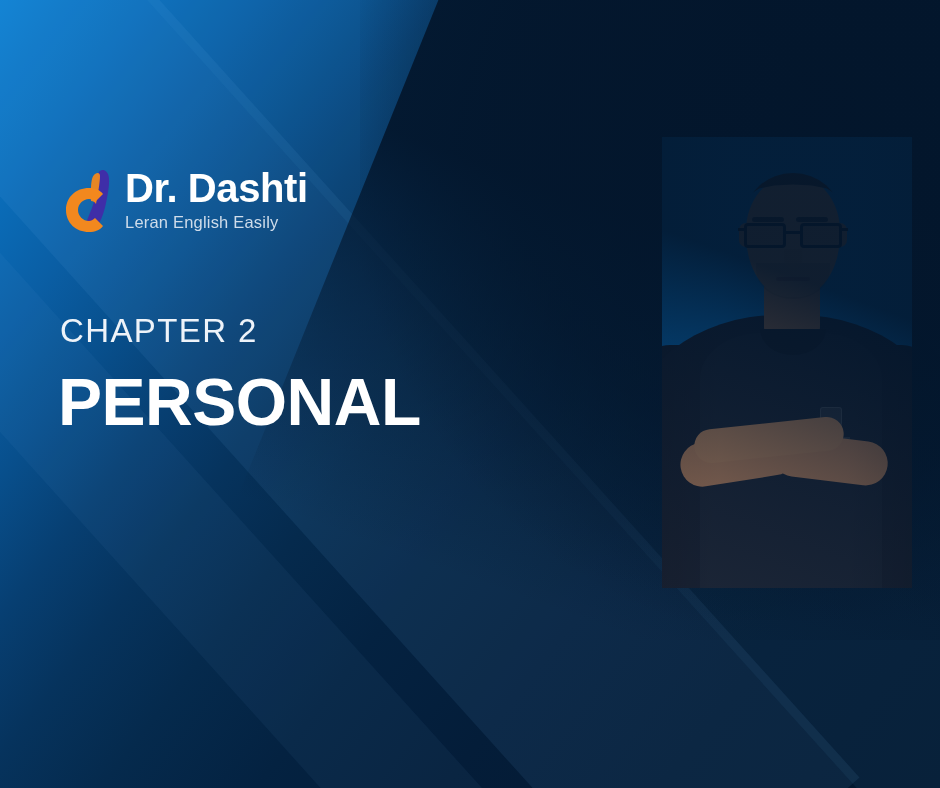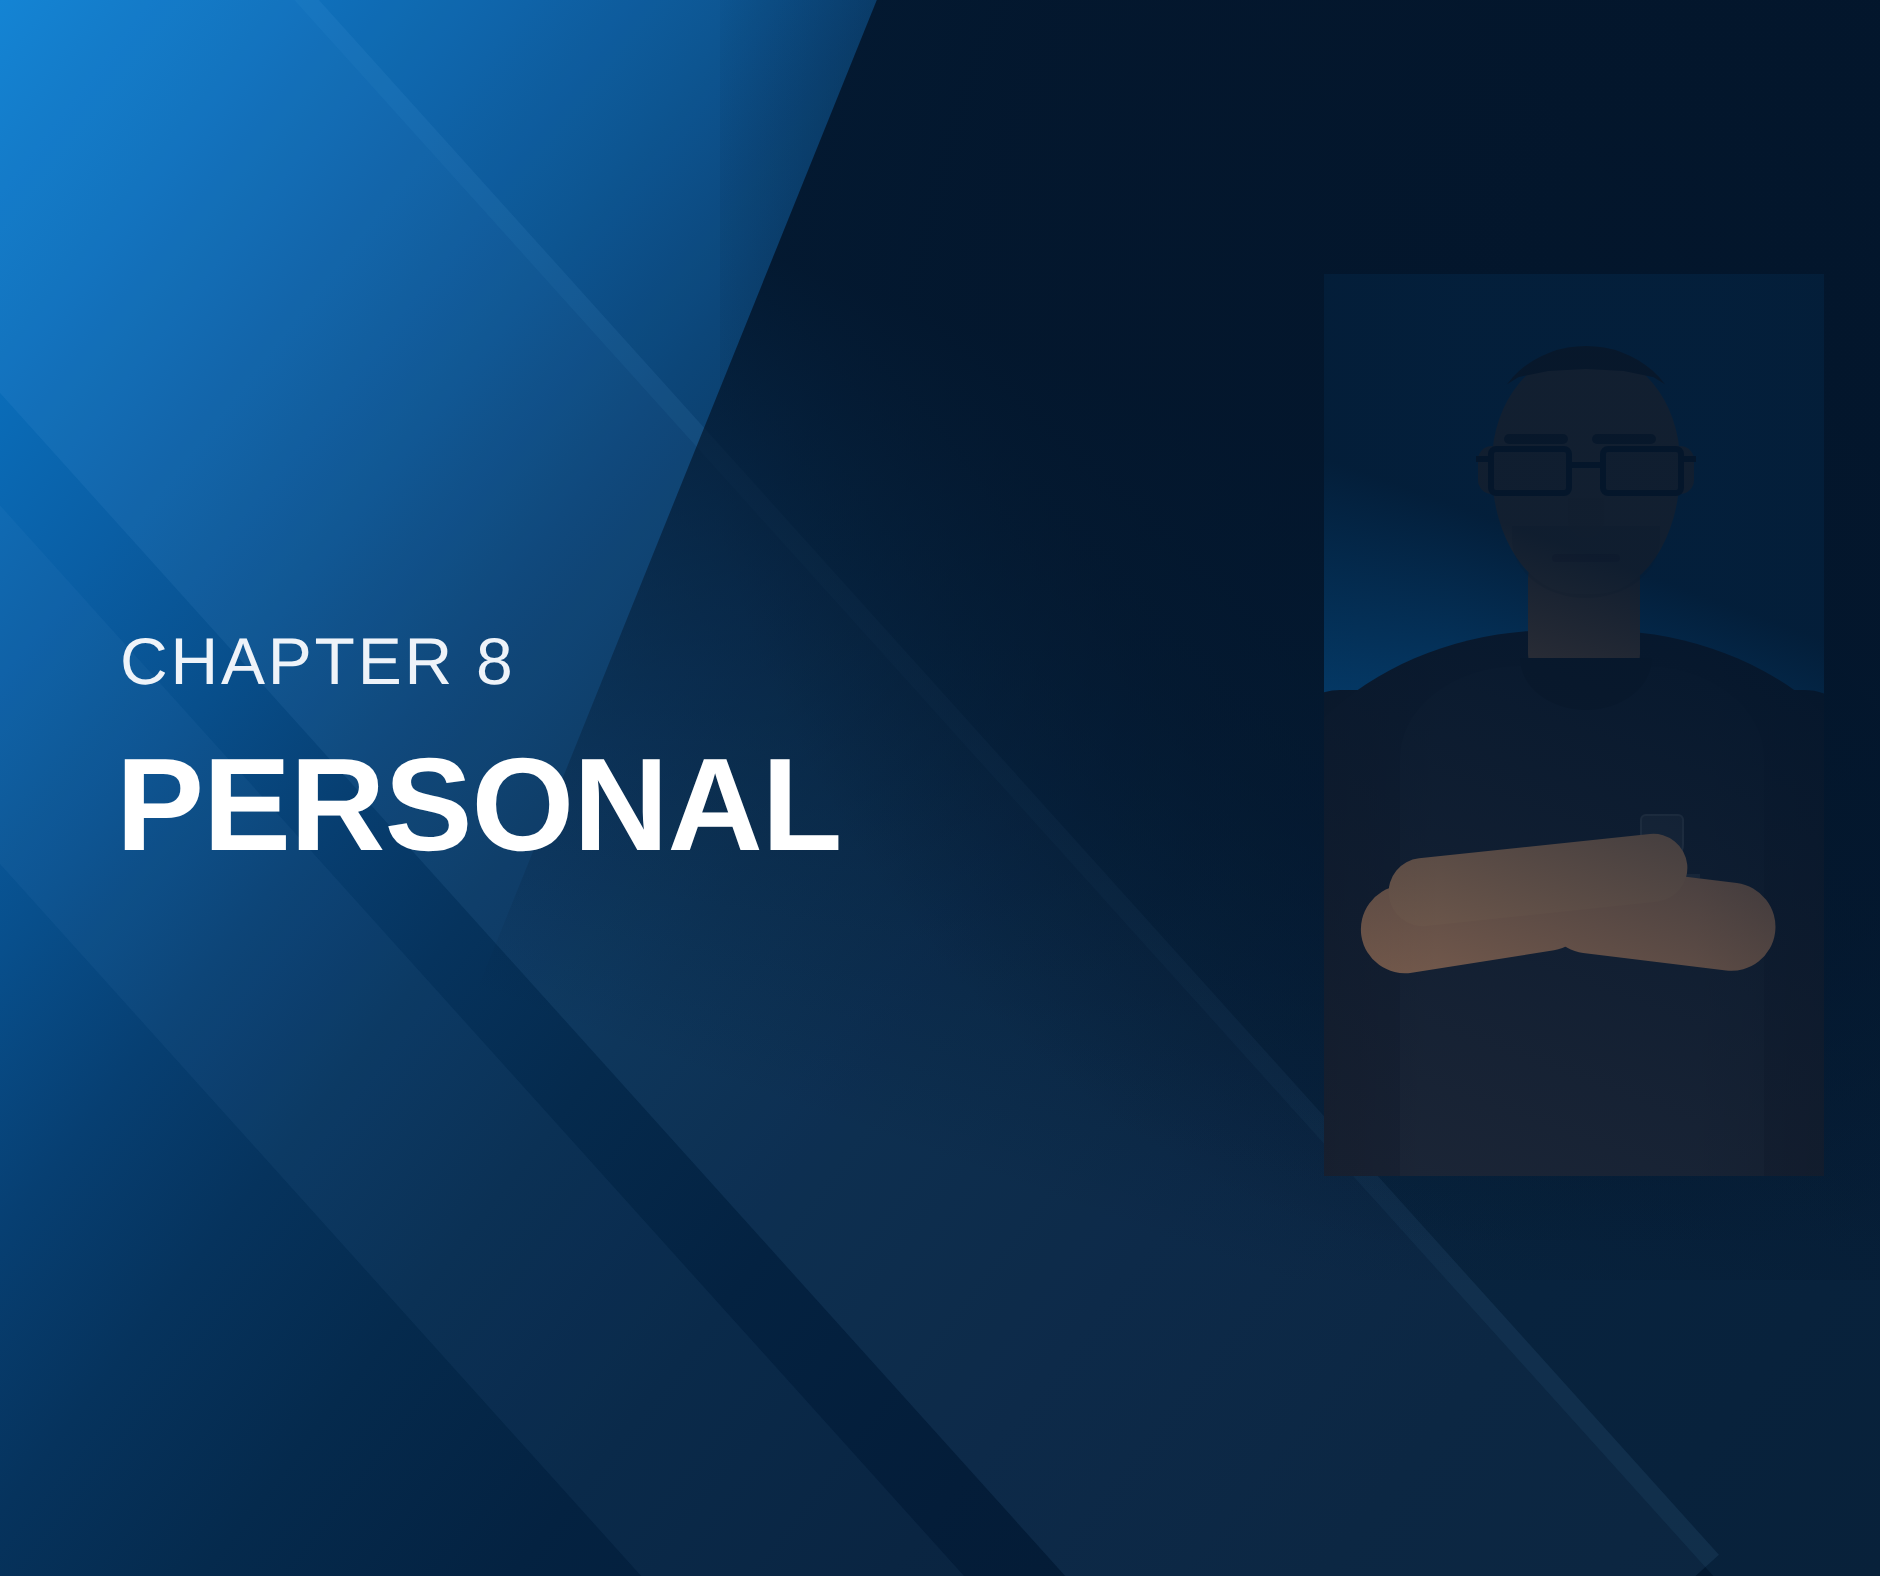--- a/index.html
+++ b/index.html
@@ -396,17 +396,30 @@
       <div class="p-arm-r"></div>
       <div class="p-forearm-top"></div>
       <div class="p-shade"></div>
     </div>
   </div>
 
   <div class="bg-wedge"></div>
 
   <div class="bottom-band-fix"></div>
 
-
-  <div class="chapter-label">CHAPTER 8</div>
+  <div class="logo-block">
+    <div class="logo-mark">
+      <svg width="54" height="66" viewBox="0 0 54 66" xmlns="http://www.w3.org/2000/svg">
+        <path d="M41 2 C41 2, 44 2, 46 6 C48 11, 47 20, 45 30 C43 41, 40 52, 34 60 C30 65, 25 64, 24 60 C23 56, 26 50, 30 40 C34 29, 36 16, 36 8 C36 4, 38 2, 41 2 Z" fill="#3F2EA8"></path>
+        <path d="M27 20 C14 20, 4 29, 4 42 C4 55, 14 64, 27 64 C33 64, 38 62, 41 58 L33 50 C31 52, 29 53, 27 53 C21 53, 16 48, 16 42 C16 36, 21 31, 27 31 C29 31, 31 32, 33 34 L41 26 C38 22, 33 20, 27 20 Z" fill="#F2881E"></path>
+        <path d="M33 6 C30 8, 29 14, 29 22 L29 33 C31 33, 33 34, 34 36 C36 26, 38 14, 38 8 C38 5, 36 4, 33 6 Z" fill="#F2881E" opacity="0.95"></path>
+      </svg>
+    </div>
+    <div class="logo-text">
+      <div class="brand-name">Dr. Dashti</div>
+      <div class="brand-tagline">Leran English Easily</div>
+    </div>
+  </div>
+
+  <div class="chapter-label">CHAPTER 2</div>
   <div class="title-line title-1">PERSONAL</div>
 
 </div>
 
 </body></html>

